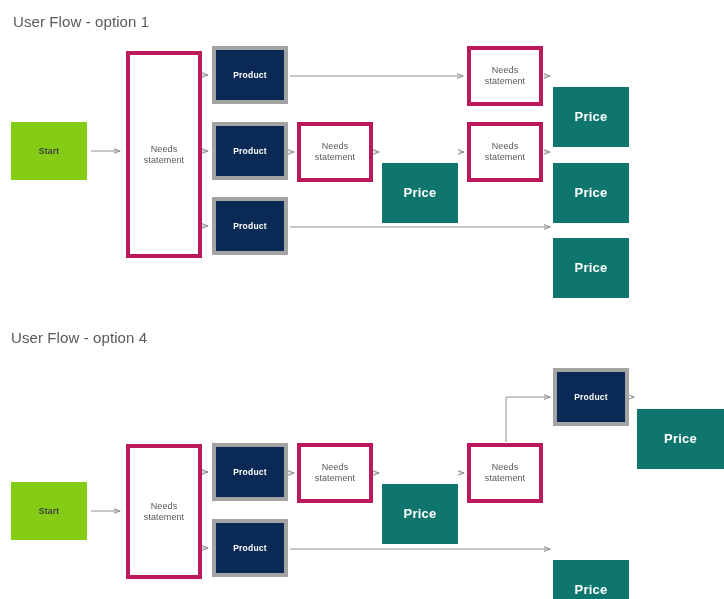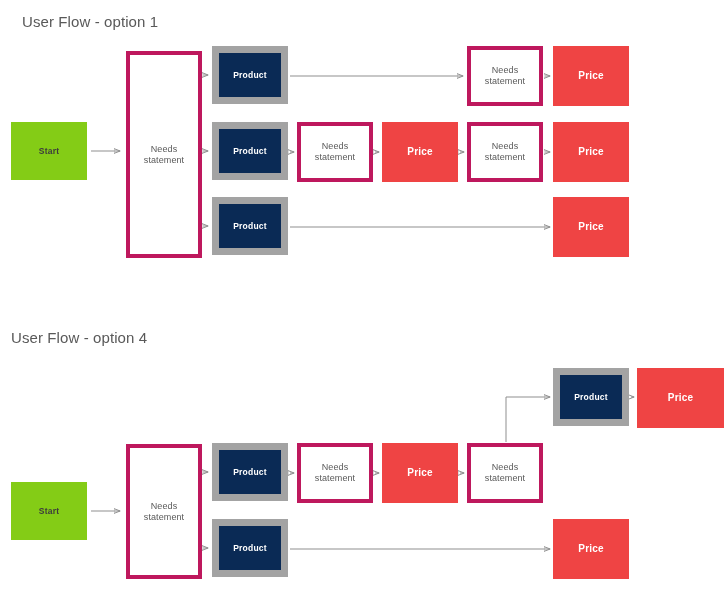--- a/index.html
+++ b/index.html
@@ -43,33 +43,34 @@
   .node-start {
     background: #84cc16;
     border: none;
     color: #3d3d3d;
     font-size: 8.5px;
     font-weight: 700;
     letter-spacing: 0.2px;
   }
   .node-product {
     background: #0a2a55;
-    border: 7px solid #a3a3a3;
+    border: 4px solid #a3a3a3;
     color: #ffffff;
     font-size: 8.5px;
     font-weight: 700;
     letter-spacing: 0.2px;
   }
   .node-price {
-    background: #ef4444;
+    background: #0f766e;
     border: none;
     color: #ffffff;
-    font-size: 10px;
+    font-size: 13px;
     font-weight: 700;
     letter-spacing: 0.2px;
+    margin-top: 41px;
   }
   .node-needs {
     background: #ffffff;
     border: 4px solid #be185d;
     color: #595959;
     font-size: 9px;
     font-weight: 400;
     letter-spacing: 0.1px;
   }
   .node-needs .lbl {
@@ -88,21 +89,21 @@
     stroke: #8f8f8f;
     stroke-width: 1;
     fill: none;
   }
 </style>
 </head>
 <body>
 
 <div class="canvas">
 
-  <div class="diagram-title" style="left:22px; top:14px;">User Flow - option 1</div>
+  <div class="diagram-title" style="left:13px; top:14px;">User Flow - option 1</div>
 
   <svg class="edges">
     <defs>
       <marker id="ah" markerWidth="7" markerHeight="7" refX="6.2" refY="3" orient="auto" markerUnits="userSpaceOnUse">
         <path d="M 0 0.55 L 6.4 3 L 0 5.45 z" fill="#8f8f8f" stroke="none"></path>
       </marker>
     </defs>
     <g marker-end="url(#ah)">
       <path d="M 91 151 L 120 151"></path>
       <path d="M 203 75 L 208 75"></path>

